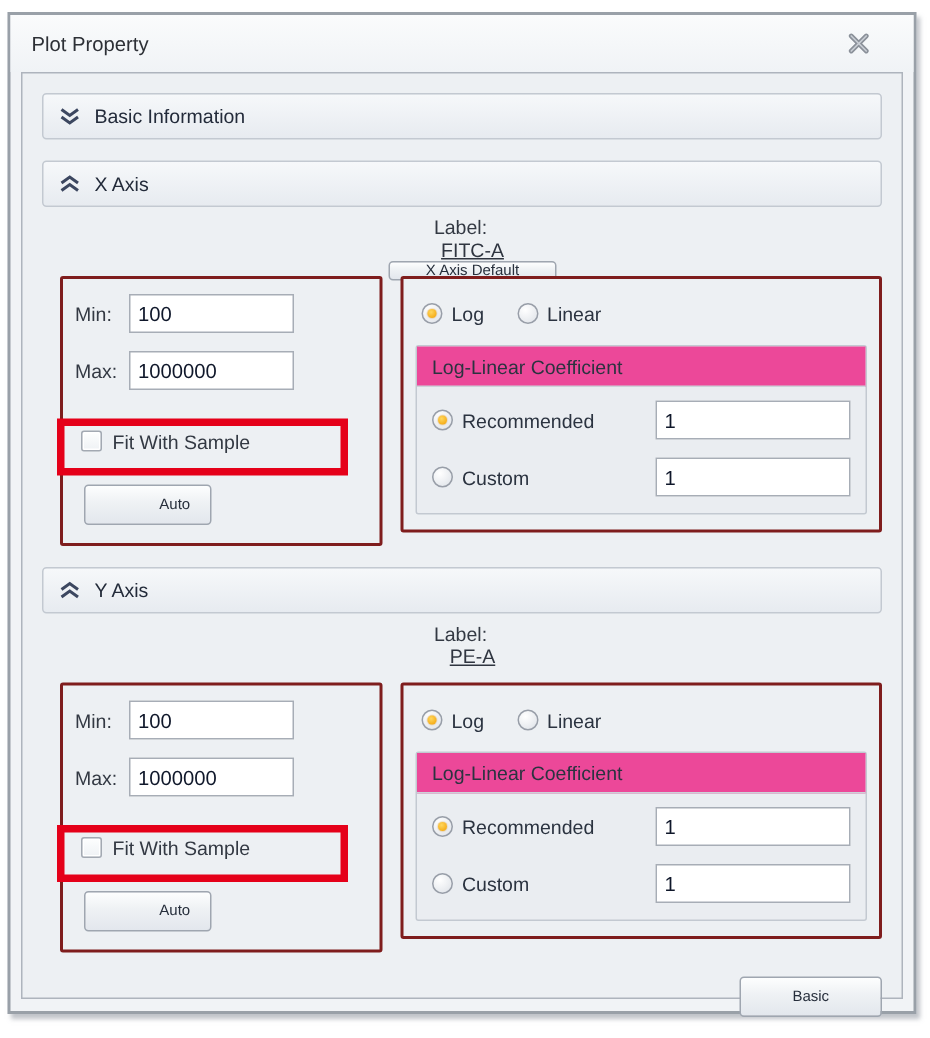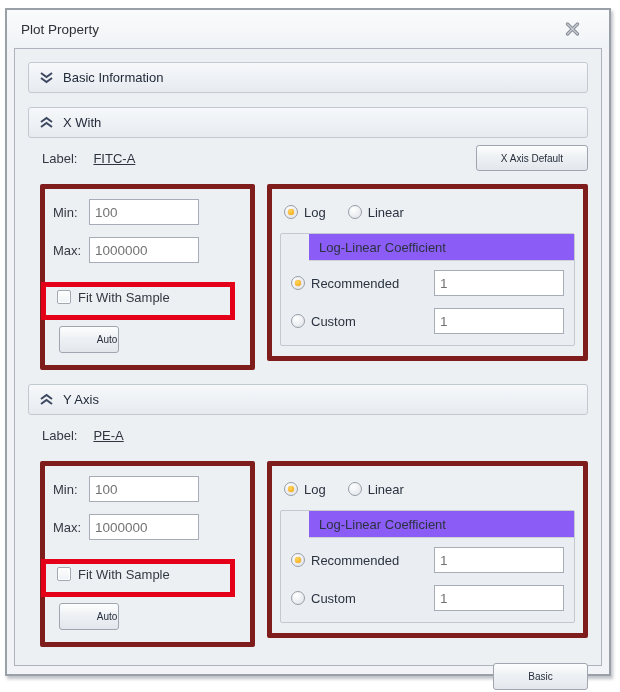--- a/index.html
+++ b/index.html
@@ -41,53 +41,53 @@
     height:31px; padding:0 10px;
     border:1px solid #C3C9D1; border-radius:3px;
     background:linear-gradient(#F6F8FA,#E7EBF0);
     color:#232B3A;
   }
   .section-block { margin-bottom:14px; }
 
   
   .label-row {
     display:flex; align-items:center;
-    margin:6px 0 12px 14px; height:28px;
+    margin:6px 0 12px 14px; height:28px;flex-direction:column;
   }
   .label-caption { margin-right:16px; color:#333943; }
   .axis-link {
     color:#2f3540; text-decoration:underline; cursor:pointer;
   }
   .label-row .spacer { flex:1; }
 
   
   .btn {
     display:inline-flex; align-items:center; justify-content:center;
     border:1px solid #9FA6B0; border-radius:3px;
     background:linear-gradient(#FDFEFE,#EEF1F4 45%,#E3E7ED);
     color:#272F3C; font-size:10px; padding:0 10px; height:26px;
     cursor:pointer;
   }
   .btn.default-btn { min-width:112px; }
-  .btn.auto-btn { width:60px; height:27px; margin:6px 0 0 6px;padding-left:46px; }
+  .btn.auto-btn { width:85px; height:27px; margin:6px 0 0 6px;padding-left:46px; }
 
   
   .groups-row { display:flex; align-items:flex-start; gap:12px; margin-left:12px; }
   .group-box {
-    border:5px solid #7f1d1d; border-radius:2px; background:#EDF0F3;
+    border:2px solid #7f1d1d; border-radius:2px; background:#EDF0F3;
   }
   .left-group { width:215px; padding:10px 8px 12px 8px; }
   .right-group { flex:1; padding:8px 8px 10px 8px; }
 
   .field-row { display:flex; align-items:center; margin-bottom:12px; }
   .field-row.max-row { margin-bottom:27px; }
   .field-label { width:36px; color:#333943; }
   .text-input {
     width:110px; height:26px; border:1px solid #A7ADB6; background:#fff;
-    font-family:"Liberation Sans", sans-serif; font-size:13.5px; color:#737373;
+    font-family:"Liberation Sans", sans-serif; font-size:13.5px; color:#0f172a;
     padding:2px 5px; outline:none;
   }
 
   
   .fit-row { position:relative; display:flex; align-items:flex-start; height:24px; margin:10px 0 6px 4px; }
   .checkbox {
     width:14px; height:14px; border:1px solid #A3A9B2; border-radius:2px;
     background:linear-gradient(#FDFEFE,#EFF2F5); margin-right:7px;
     box-shadow:inset 0 0 0 1px #fff;
   }
@@ -111,23 +111,22 @@
     border-radius:50%;
     background:radial-gradient(circle at 40% 35%, #FFD75E, #F29E00);
     box-shadow:0 0 1px #C97F00;
   }
   .radio-label { color:#2b3340; }
 
   
   .coef-box { border:1px solid #C3C9D1; border-radius:2px; background:#EAEDF1; }
   .coef-header {
     height:27px; display:flex; align-items:center; padding:0 10px;
-    background:#8b5cf6; border-bottom:1px solid #CDD2D9;
+    background:#ec4899; border-bottom:1px solid #CDD2D9;
     color:#2b3340;
-    margin-left:28px;
   }
   .coef-body { padding:9px 10px 11px 10px; }
   .coef-row { display:flex; align-items:center; margin-bottom:12px; }
   .coef-row:last-child { margin-bottom:0; }
   .coef-input { width:130px; margin-left:auto; }
 
   
   .footer-row { display:flex; justify-content:flex-end; margin-top:16px; }
   .close-btn { width:95px; height:27px; }
 
@@ -168,21 +167,21 @@
     </div>
 
     <div class="section-block">
       <div class="section-header">
         <span class="chevicon">
           <svg width="15" height="13" viewBox="0 0 15 13">
             <path d="M2 6 L7.5 2 L13 6" fill="none" stroke="#3C4760" stroke-width="2"></path>
             <path d="M2 11 L7.5 7 L13 11" fill="none" stroke="#3C4760" stroke-width="2"></path>
           </svg>
         </span>
-        <span>X With</span>
+        <span>X Axis</span>
       </div>
 
       <div class="label-row">
         <span class="label-caption">Label:</span>
         <span class="axis-link">FITC-A</span>
         <span class="spacer"></span>
         <button class="btn default-btn">X Axis Default</button>
       </div>
 
       <div class="groups-row">

